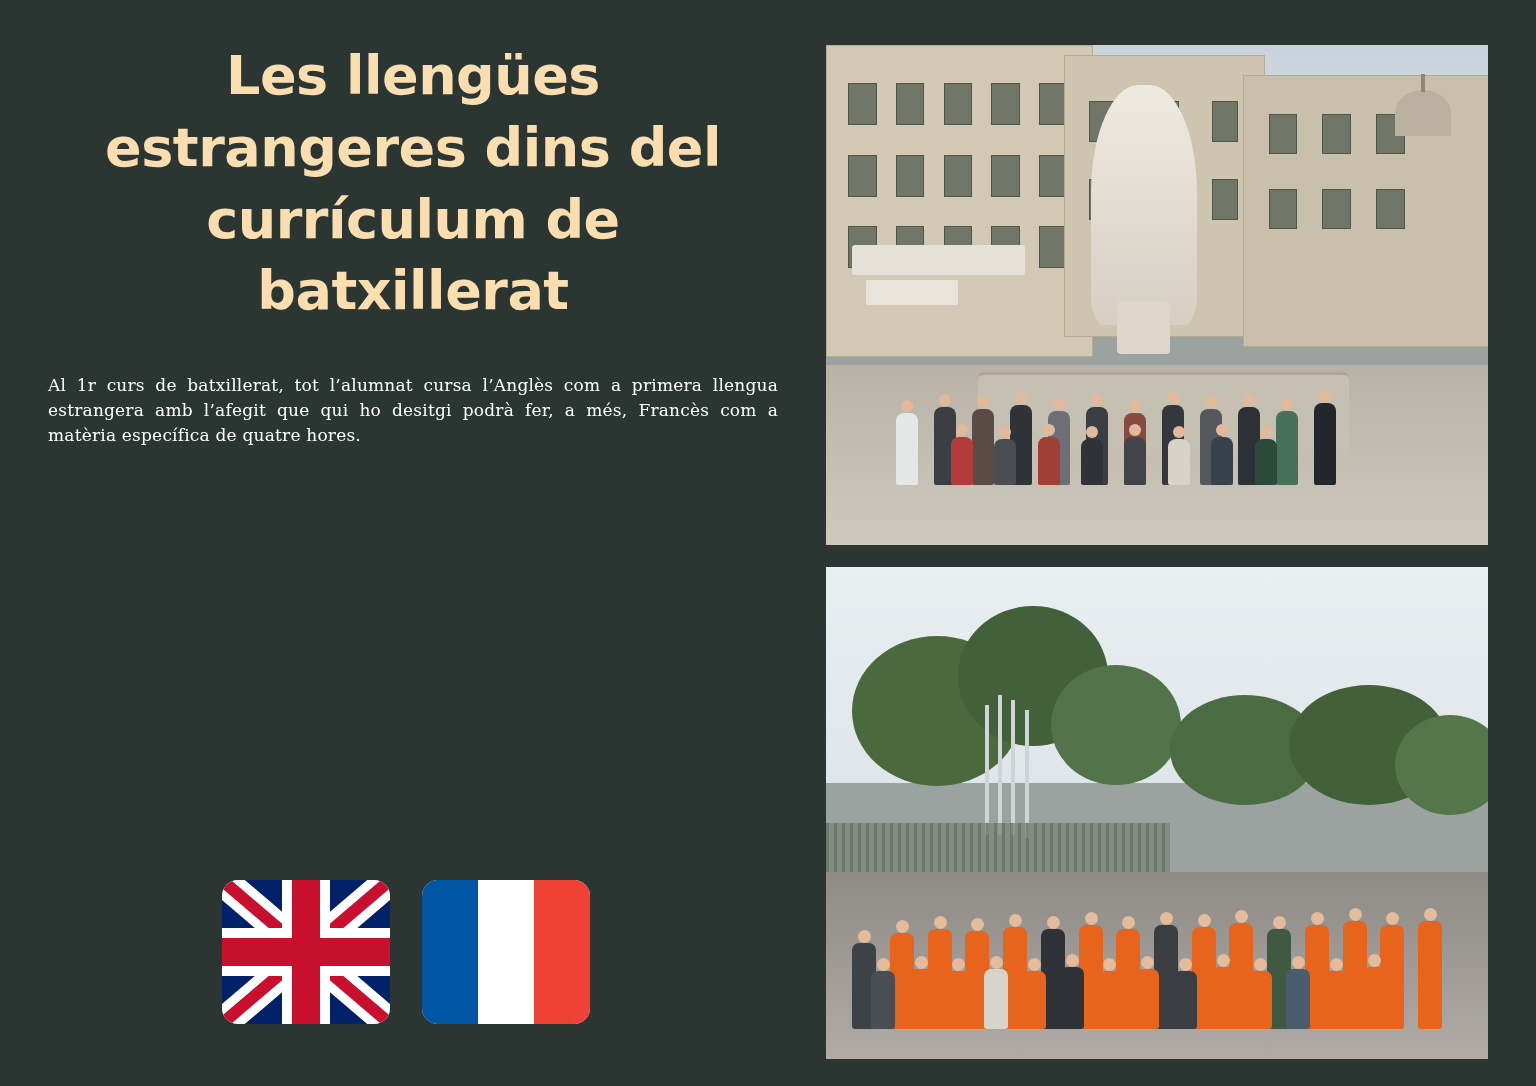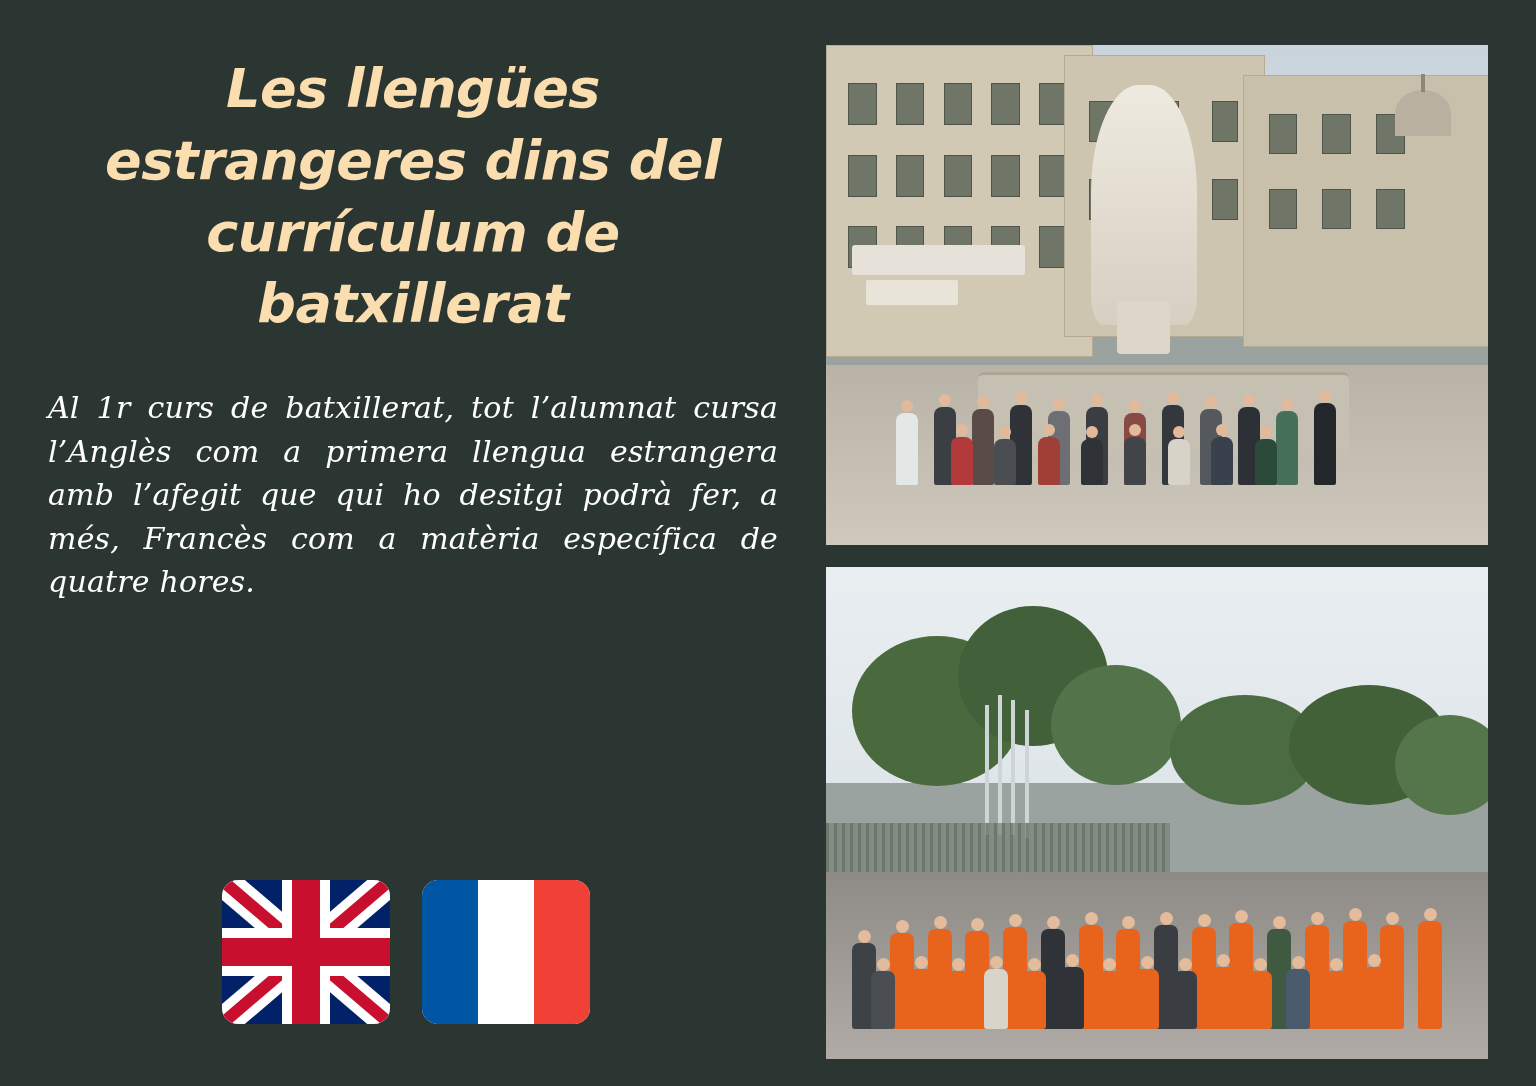--- a/index.html
+++ b/index.html
@@ -17,39 +17,38 @@
     position: relative;
     width: 1536px;
     height: 1086px;
     background: #2b3632;
   }
 
   
   .left-col {
     position: absolute;
     left: 48px;
-    top: 53px;
+    top: 40px;
     width: 730px;
-    font-style: italic;
   }
   .title {
     font-family: "DejaVu Sans", sans-serif;
     font-weight: bold;
     font-size: 54px;
     line-height: 1.33;
     color: #fbdeb0;
     text-align: center;
     letter-spacing: -0.5px;
     margin: 0 0 46px 0;
     padding: 0 8px;
   }
   .body-text {
     font-family: "DejaVu Serif", serif;
     color: #ffffff;
-    font-size: 30px;
+    font-size: 17px;
     line-height: 1.45;
     text-align: justify;
     margin: 0 0 30px 0;
     letter-spacing: 0.2px;
   }
   .body-text:last-of-type { margin-bottom: 0; }
 
   
   .flags {
     position: absolute;

